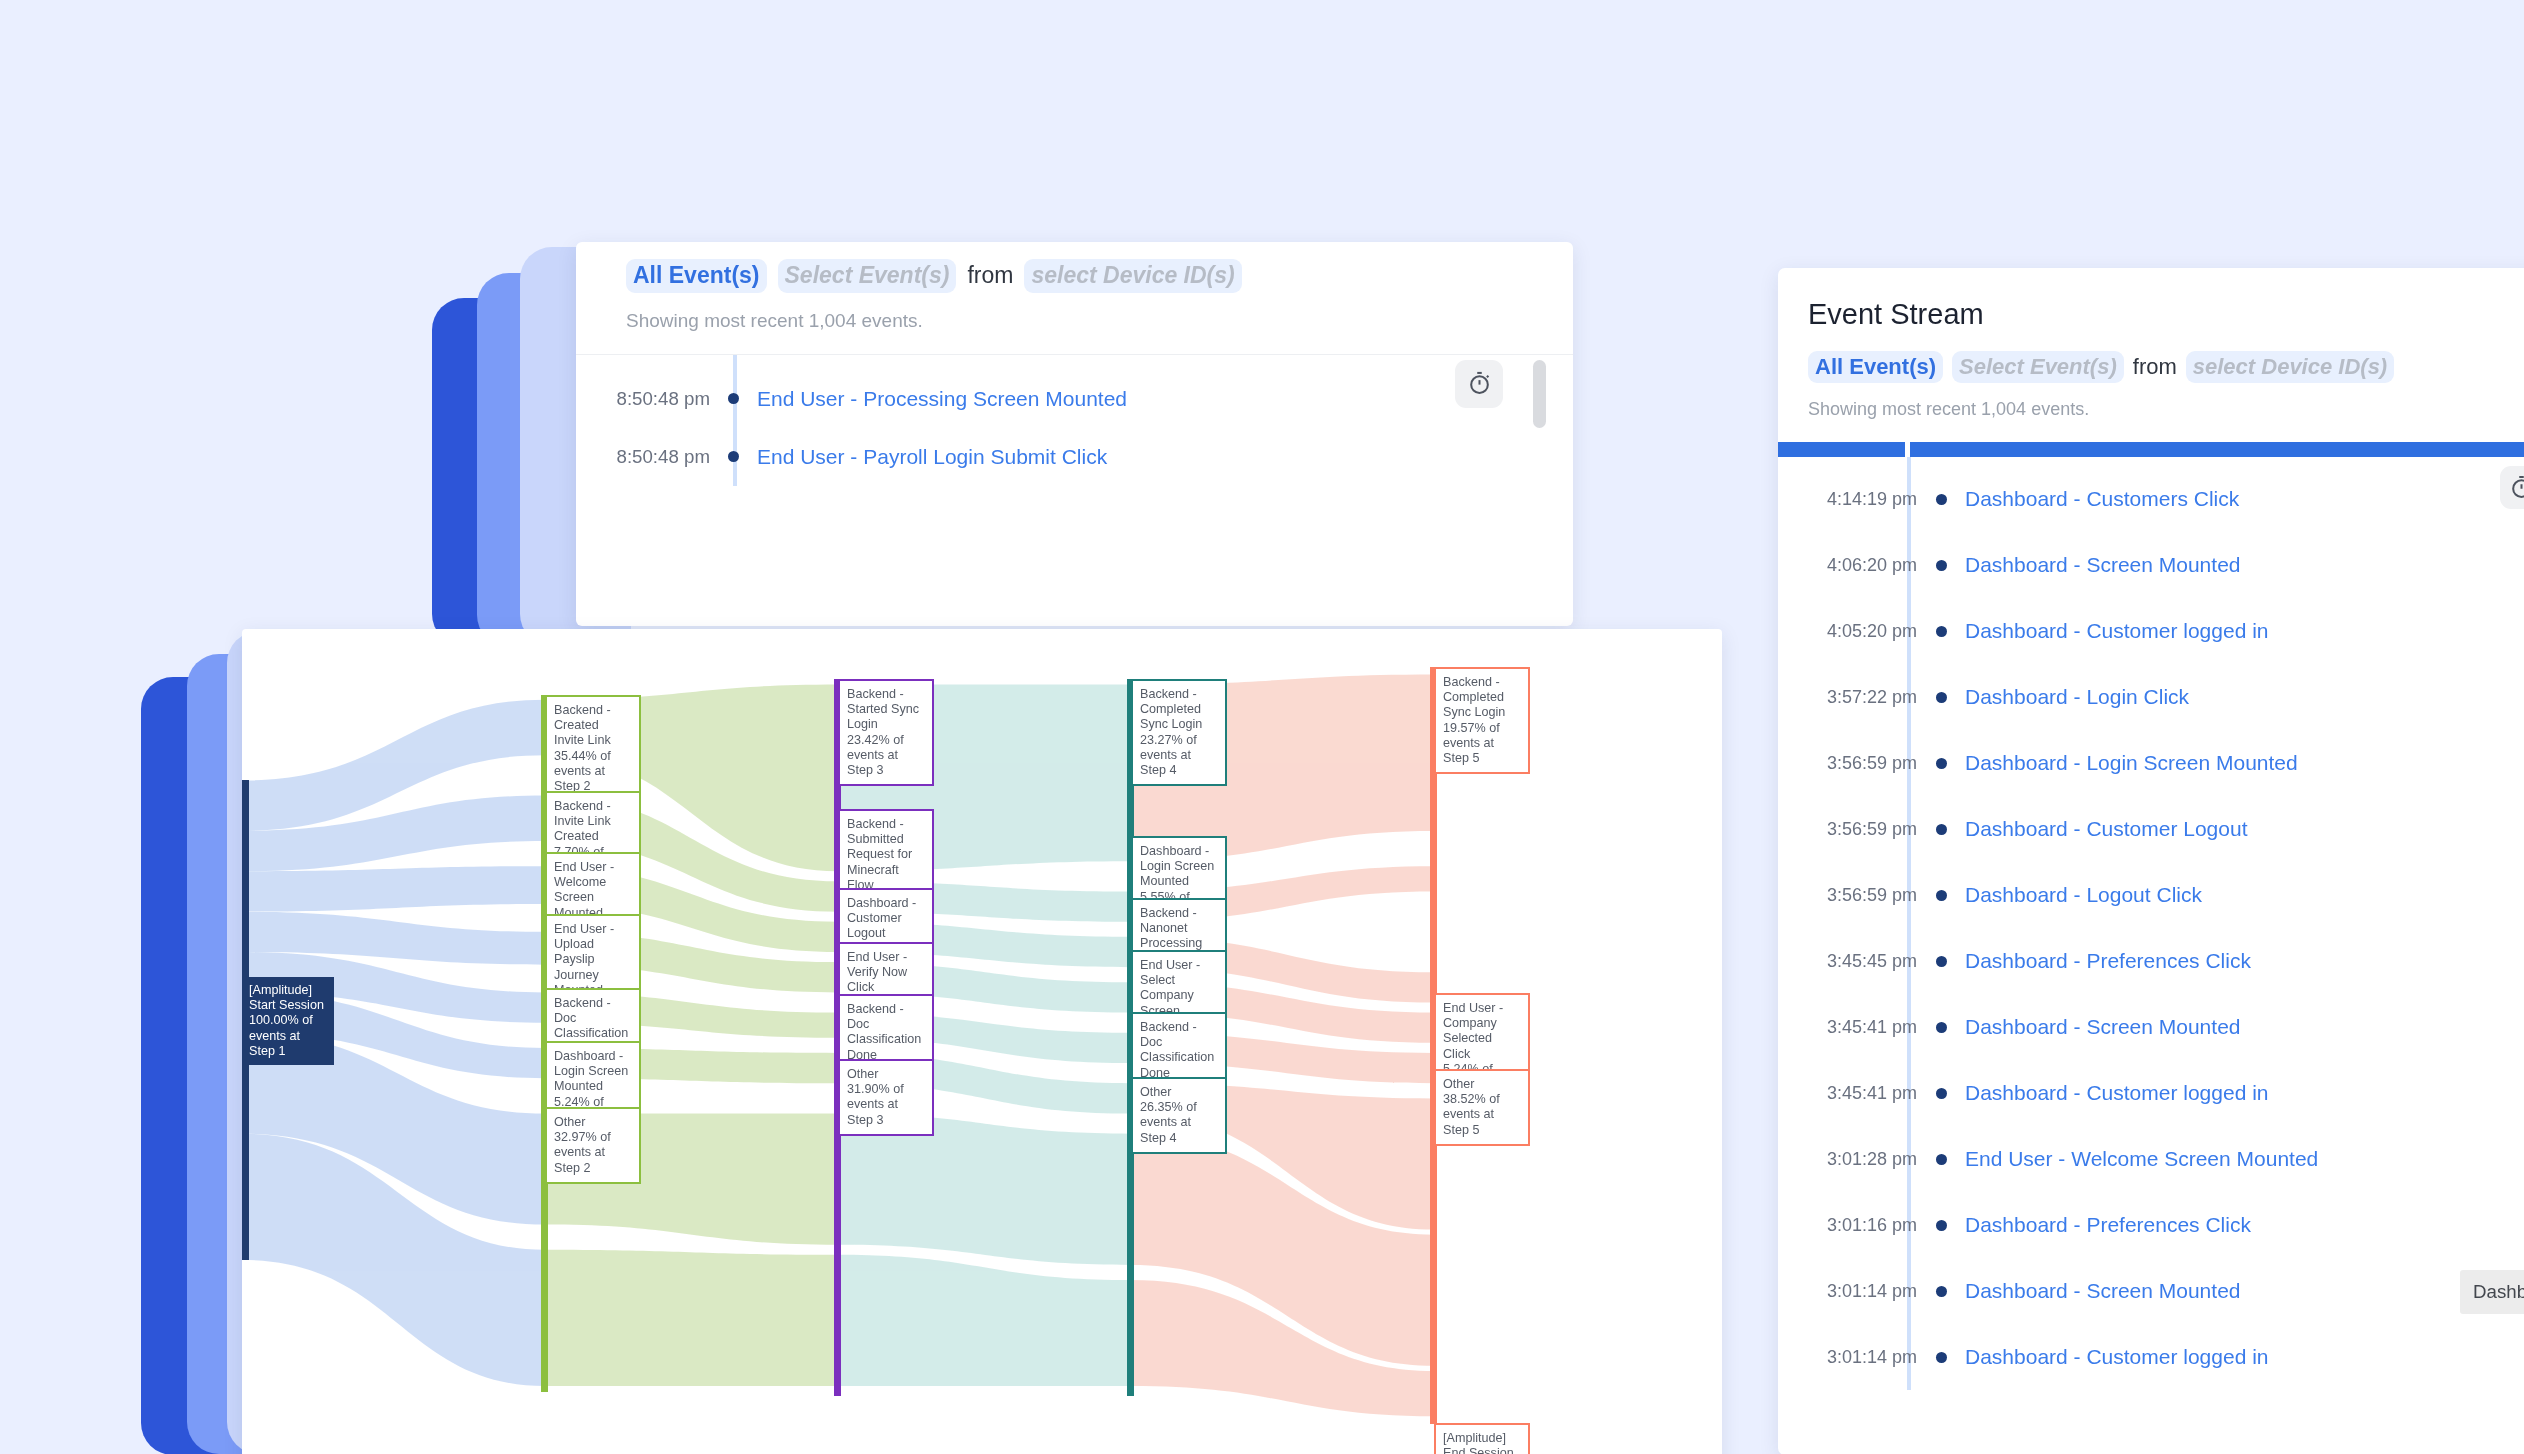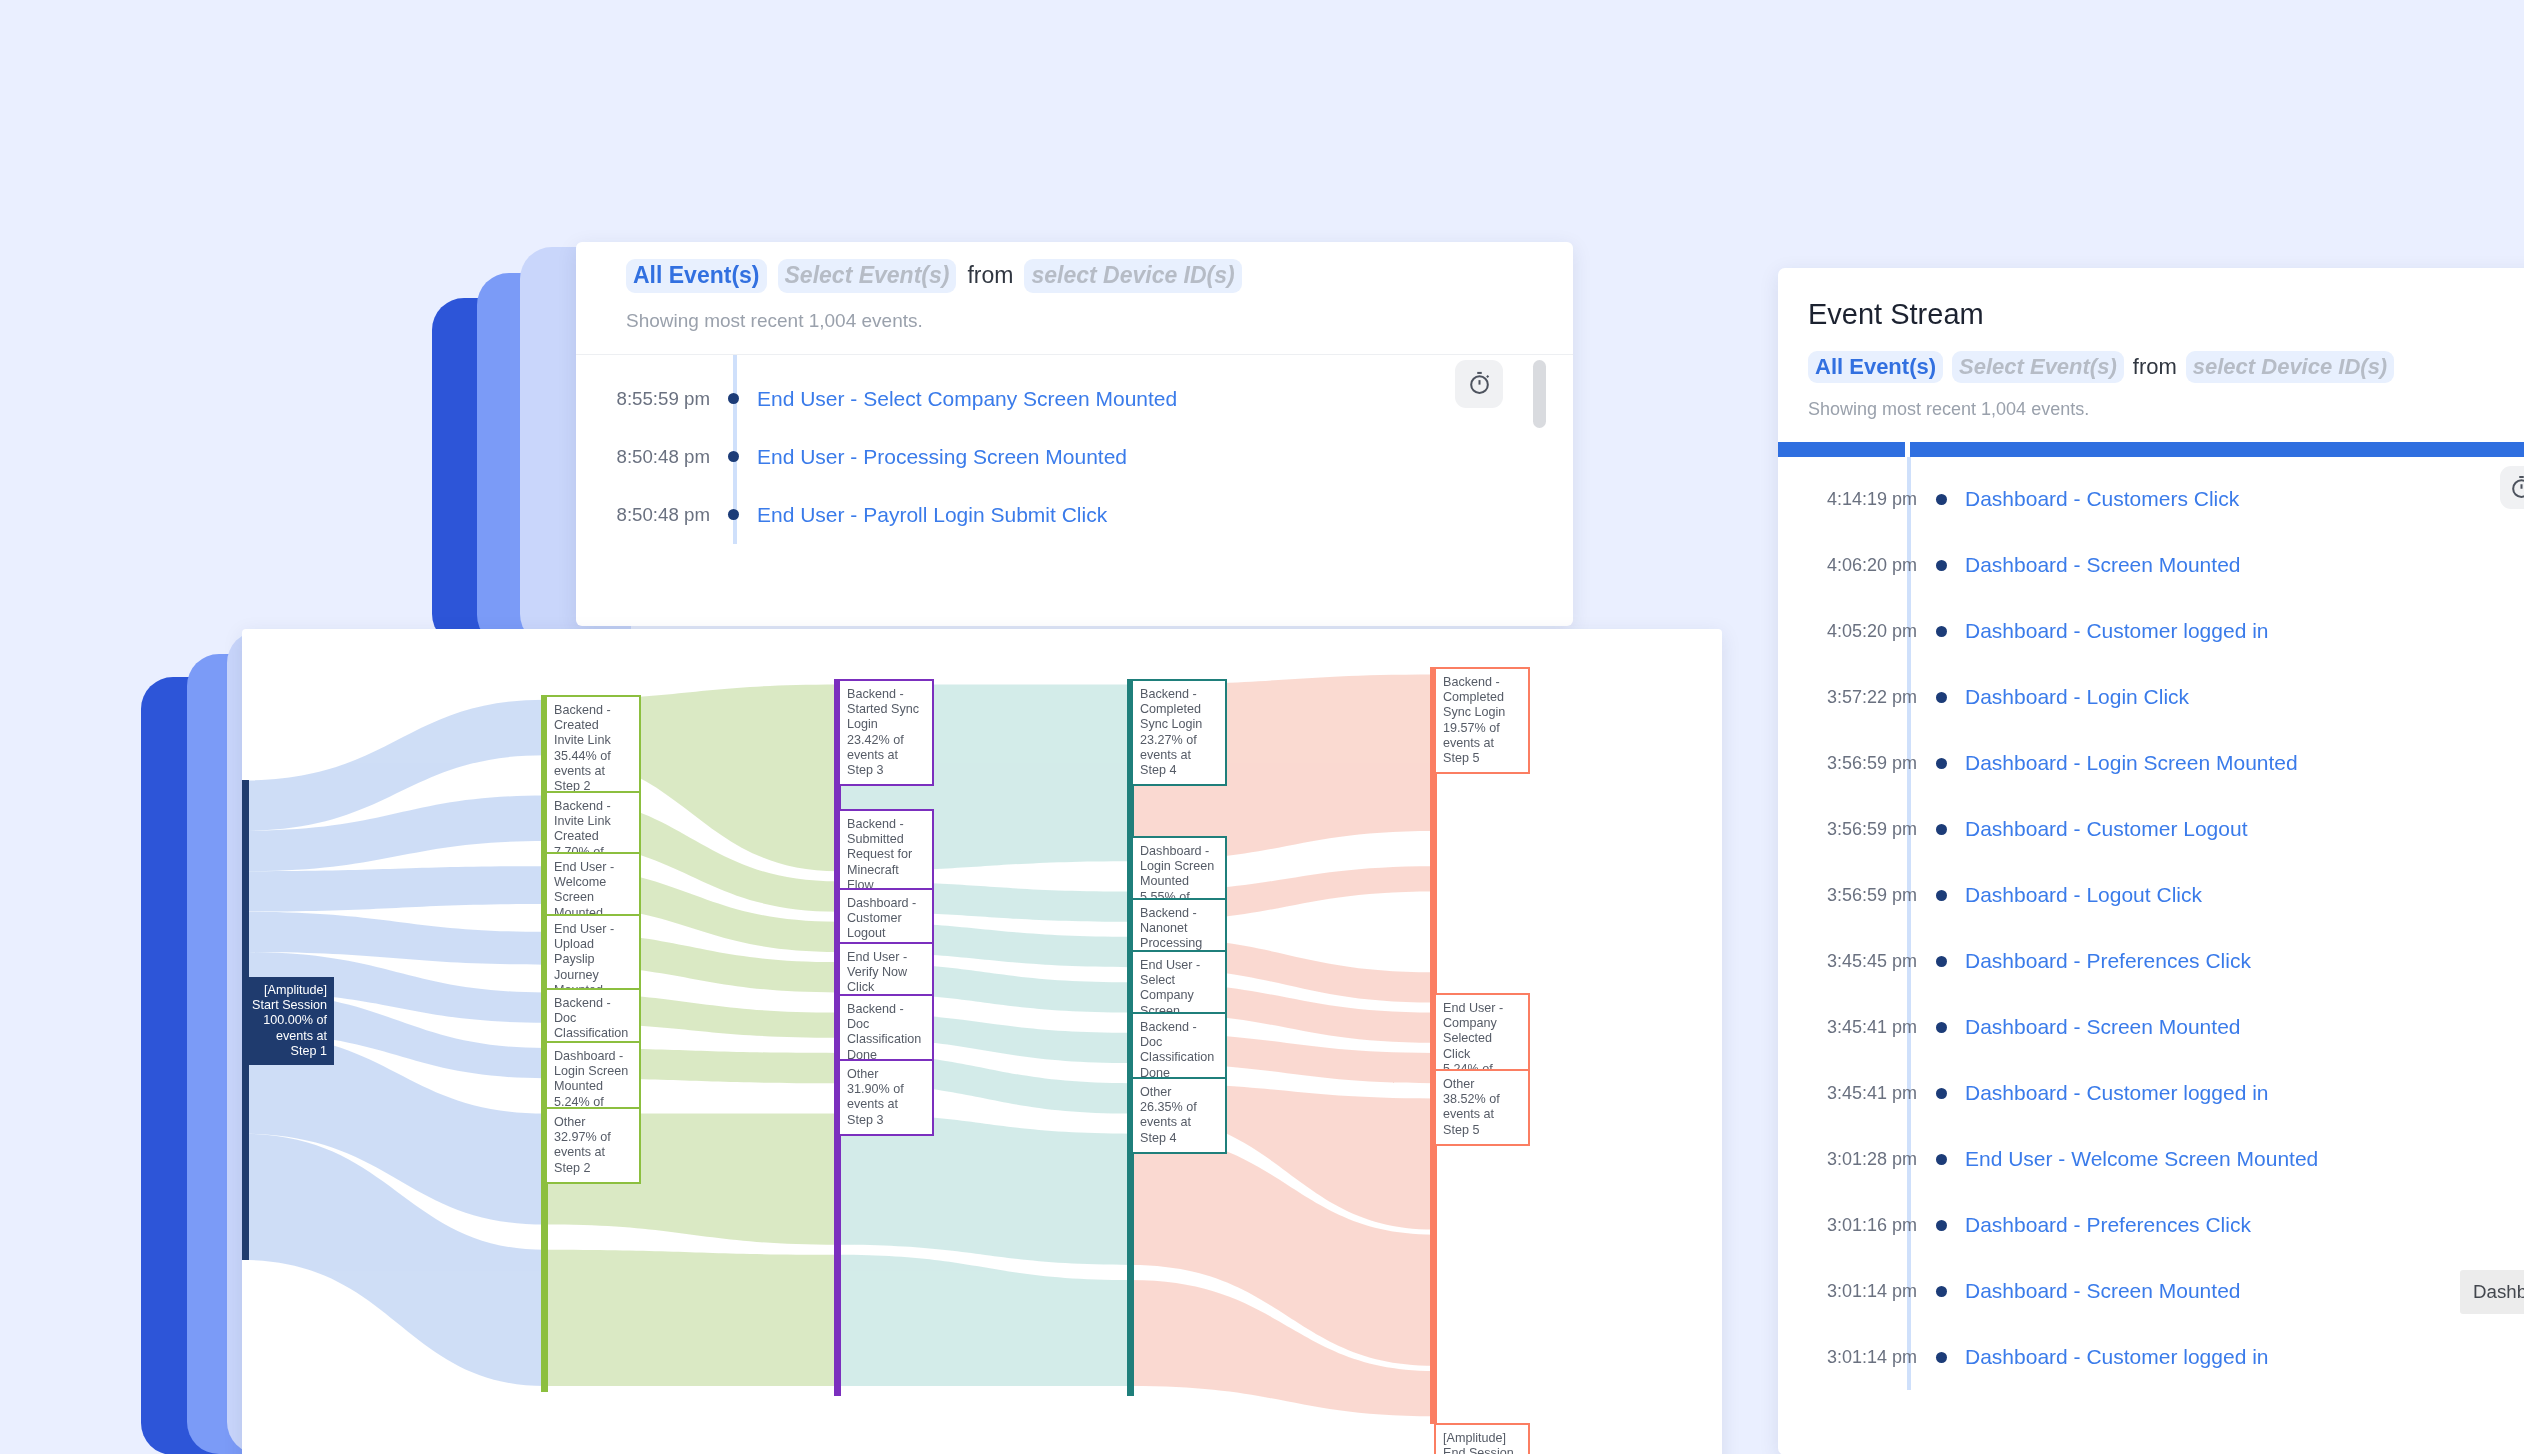--- a/index.html
+++ b/index.html
@@ -67,21 +67,21 @@
   .r-name{font-size:21px;color:#3a7bea;}
   .tooltip{position:absolute;background:#ececec;color:#43474e;font-size:18.7px;
            padding:11px 13px;border-radius:3px;white-space:nowrap;}
 
   
   #sankey-card{left:242px;top:629px;width:1480px;height:858px;border-radius:4px;}
   .sankey-wrap{position:absolute;inset:0;}
   .sankey-wrap svg{position:absolute;inset:0;width:100%;height:100%;}
   .node-label{position:absolute;background:#fff;box-sizing:border-box;
               font-size:12.6px;line-height:1.22;color:#555b66;padding:5.6px 7px;}
-  .node-label.dark{background:#1f3b6e;color:#fff;border:none;text-align:right;}
+  .node-label.dark{background:#1f3b6e;color:#fff;border:none;}
   .nl-g{border:2px solid #8cbf3f;}
   .nl-p{border:2px solid #7b2fbe;}
   .nl-t{border:2px solid #1f7f7b;}
   .nl-r{border:2px solid #fb7e62;}
   .node-bar{position:absolute;}
 </style>
 </head>
 <body>
 
 <div class="stage">
@@ -102,27 +102,20 @@
         <span class="chip-plain">from</span>
         <span class="chip ph">select Device ID(s)</span>
       </div>
       <div class="showing">Showing most recent 1,004 events.</div>
     </div>
     <div class="divider"></div>
 
     <div class="ev-list" style="padding-top:15px;">
       <div class="ev-rail"></div>
 
-      <div class="ev-row">
-        <div class="ev-time">8:55:59 pm</div>
-        <div class="ev-dotwrap">
-            <span class="ev-dot"></span>
-          </div>
-        <div class="ev-name">End User - Select Company Screen Mounted</div>
-      </div>
       <div class="ev-row">
         <div class="ev-time">8:50:48 pm</div>
         <div class="ev-dotwrap">
             <span class="ev-dot"></span>
           </div>
         <div class="ev-name">End User - Processing Screen Mounted</div>
       </div>
       <div class="ev-row">
         <div class="ev-time">8:50:48 pm</div>
         <div class="ev-dotwrap">

